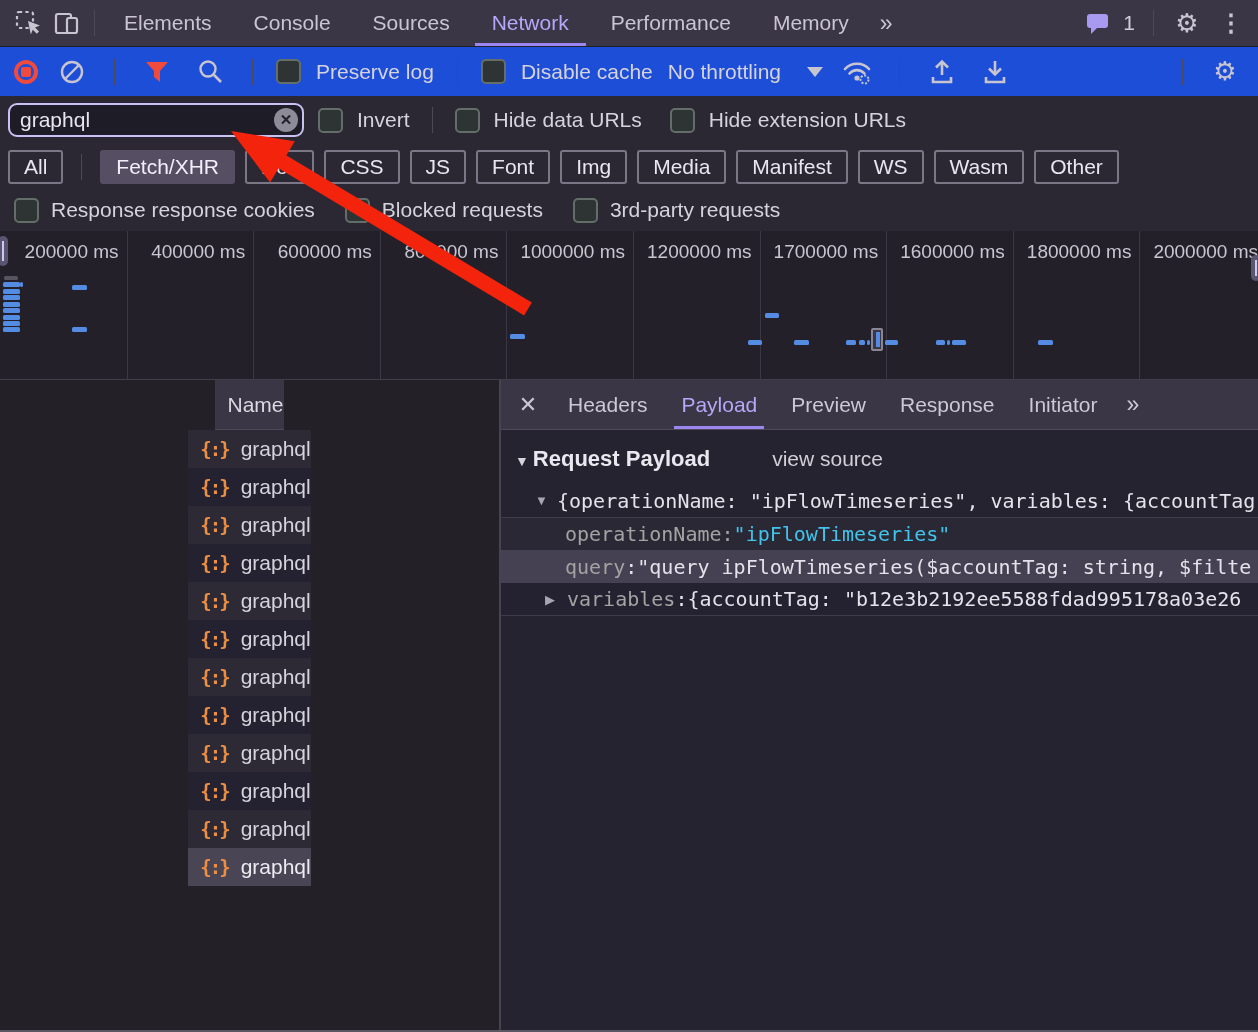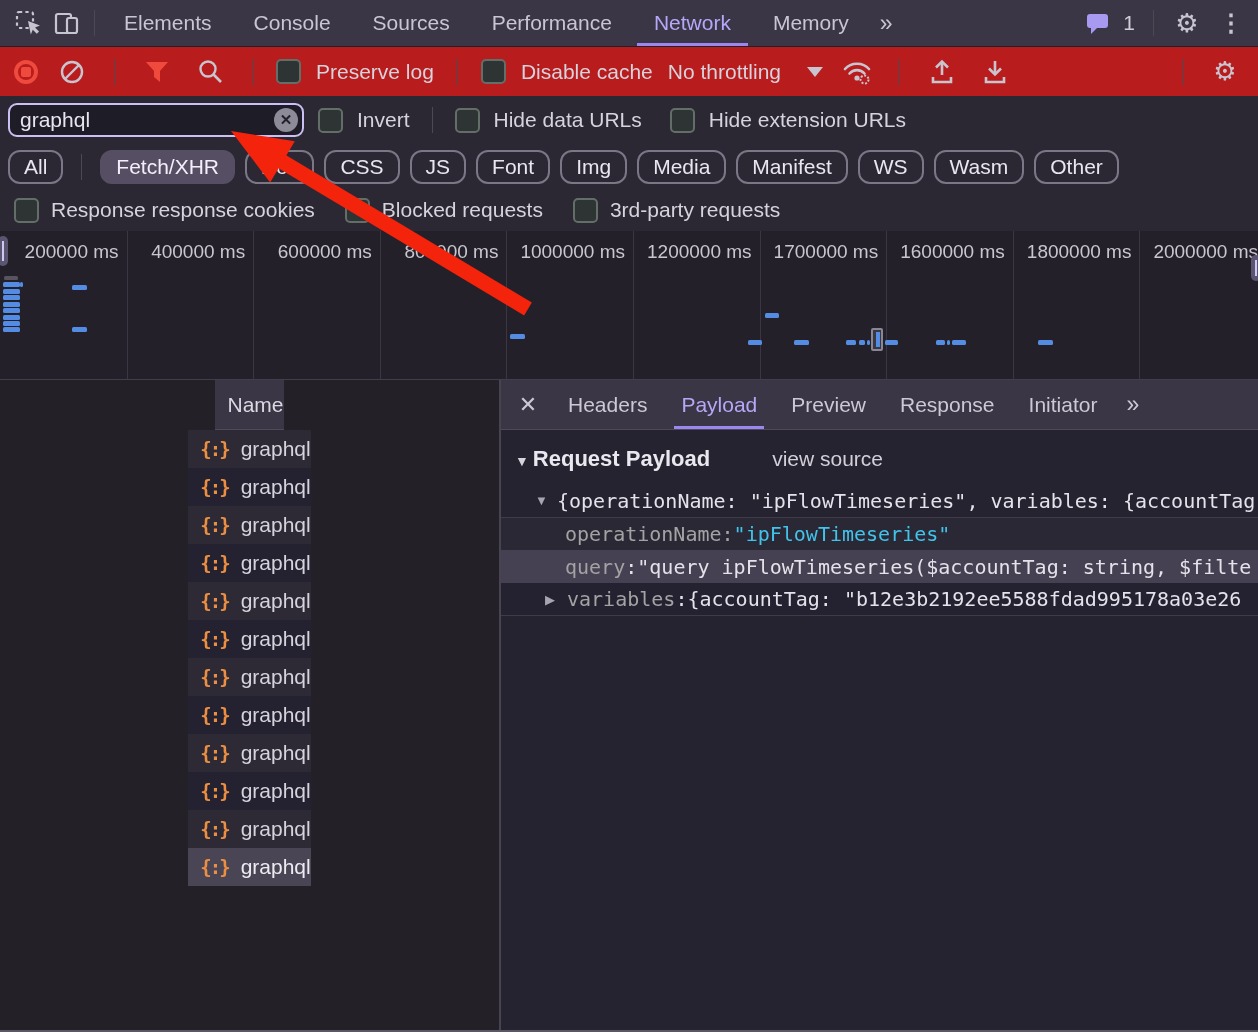--- a/index.html
+++ b/index.html
@@ -17,40 +17,40 @@
   .tabs{display:flex;height:100%;}
   .tab{position:relative;height:100%;display:flex;align-items:center;padding:0 21px;
     font-size:21px;color:#c9c5d2;cursor:default;}
   .tab.active{color:#b6a8f8;}
   .tab.active::after{content:"";position:absolute;left:4px;right:4px;bottom:0;height:3px;background:#9c87f0;}
   .more-tabs{font-size:23px;color:#c9c5d2;padding:0 10px;}
   .tb-right{margin-left:auto;display:flex;align-items:center;gap:6px;}
   .issues-count{font-size:21px;color:#d0cdd8;margin-right:4px;}
   .glyph{color:#c8c5d0;}
   
-  .toolbar{height:49px;background:#b91c1c;display:flex;align-items:center;padding:0 14px;gap:15px;}
+  .toolbar{height:49px;background:#1d4ed8;display:flex;align-items:center;padding:0 14px;gap:15px;}
   .rec{width:24px;height:24px;border:4px solid #ef4a3e;border-radius:50%;position:relative;flex:none;}
   .rec::after{content:"";position:absolute;left:50%;top:50%;width:10px;height:10px;margin:-5px 0 0 -5px;
     background:#ef4a3e;border-radius:2px;}
   .cb{width:25px;height:25px;border:2px solid #646e69;border-radius:5px;background:#2e3433;flex:none;}
   .lbl{font-size:21px;color:#d6d3dc;white-space:nowrap;}
   .ddown{display:flex;align-items:center;gap:26px;}
   .caret{width:0;height:0;border-left:8px solid transparent;border-right:8px solid transparent;
     border-top:10px solid #c8c5d0;}
   .push{margin-left:auto;}
   
   .filterrow{height:48px;background:#2b2834;display:flex;align-items:center;padding:0 8px;gap:14px;}
   .filterbox{position:relative;width:296px;height:34px;flex:none;}
   .filterbox input{width:100%;height:100%;background:#1e1c26;border:2px solid #cbc0f2;border-radius:9px;
     color:#e8e5ee;font-size:21px;font-family:"Liberation Sans",sans-serif;padding:0 34px 0 10px;outline:none;}
   .clear{position:absolute;right:6px;top:50%;transform:translateY(-50%);width:24px;height:24px;border-radius:50%;
     background:#8e8b98;color:#23212b;font-size:15px;font-weight:bold;display:flex;align-items:center;justify-content:center;}
   
   .chipsrow{height:45px;background:#2b2834;display:flex;align-items:center;padding:0 8px;gap:10px;}
-  .chip{height:34px;padding:0 14px;border:2px solid #7b7787;border-radius:12px;display:flex;align-items:center;
+  .chip{height:34px;padding:0 14px;border:2px solid #7b7787;border-radius:3px;display:flex;align-items:center;
     font-size:21px;font-weight:500;color:#e9e6f0;white-space:nowrap;}
   .chip.sel{background:#564f64;border-color:#564f64;color:#f2eefa;}
   
   .blockedrow{height:42px;background:#2b2834;display:flex;align-items:center;padding:0 14px;gap:12px;}
   .blockitem{display:flex;align-items:center;gap:12px;margin-right:18px;}
   
   .timeline{position:relative;height:149px;background:#232029;border-bottom:1px solid #413d4b;overflow:hidden;}
   .tl-div{position:absolute;top:0;bottom:0;width:1px;background:#3a3644;}
   .tl-label{position:absolute;top:10px;font-size:19px;color:#c9c6d1;white-space:nowrap;transform:translateX(-100%);}
   .tl-bar{position:absolute;background:#538ce2;border-radius:1.5px;}
@@ -115,22 +115,22 @@
       <svg width="30" height="28" viewBox="0 0 30 28">
         <rect x="4" y="5" width="15" height="19" rx="2" fill="none" stroke="#c8c5d0" stroke-width="2.2"></rect>
         <rect x="15" y="9" width="10" height="15" rx="2" fill="#3b3646" stroke="#c8c5d0" stroke-width="2.2"></rect>
       </svg>
     </span>
     <span class="vsep"></span>
     <nav class="tabs">
         <span class="tab">Elements</span>
         <span class="tab">Console</span>
         <span class="tab">Sources</span>
+        <span class="tab active">Network</span>
         <span class="tab">Performance</span>
-        <span class="tab active">Network</span>
         <span class="tab">Memory</span>
       </nav>
     <span class="more-tabs glyph">»</span>
     <div class="tb-right">
       <span class="tbicon">
         <svg width="26" height="26" viewBox="0 0 26 26">
           <rect x="2" y="4" width="21" height="14" rx="3" fill="#a89af0"></rect>
           <path d="M6 18 L6 24 L12 18 Z" fill="#a89af0"></path>
         </svg>
       </span>

